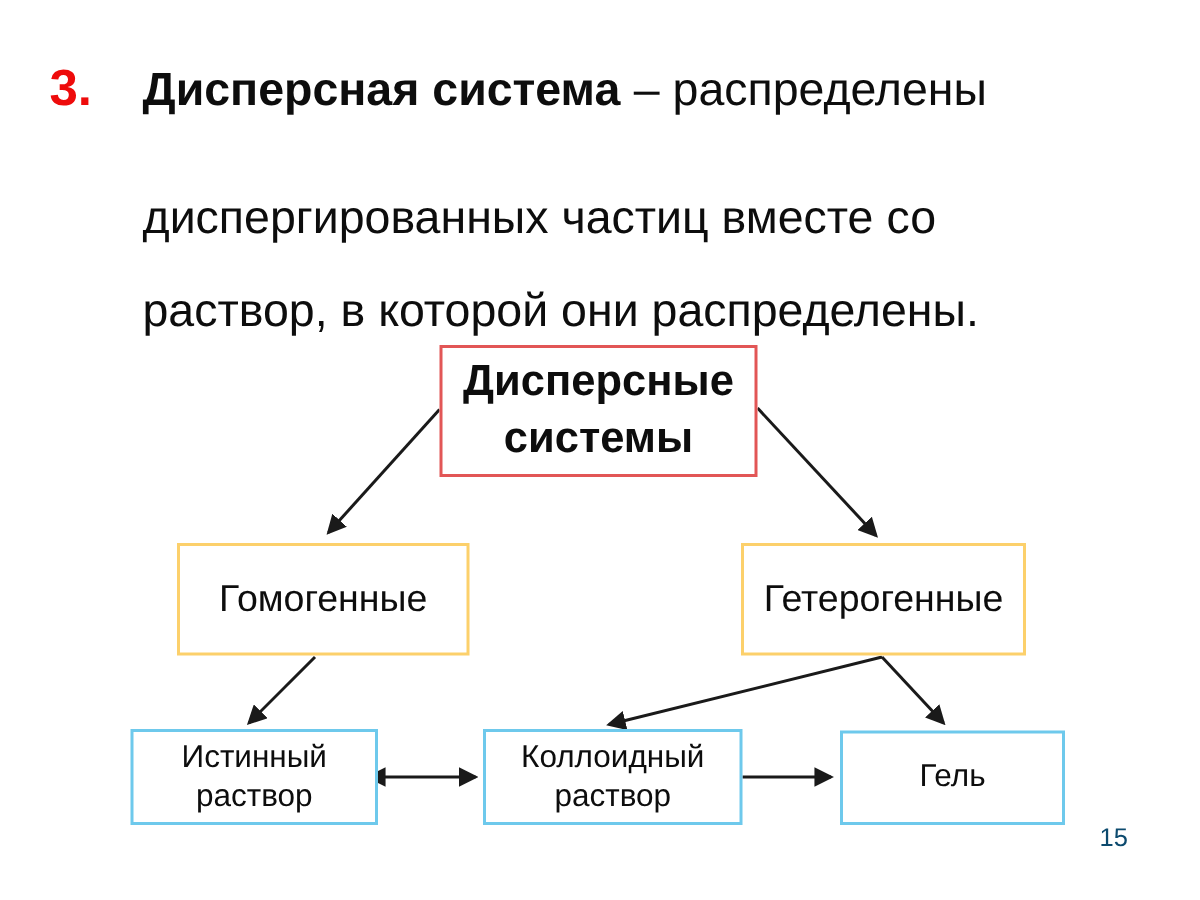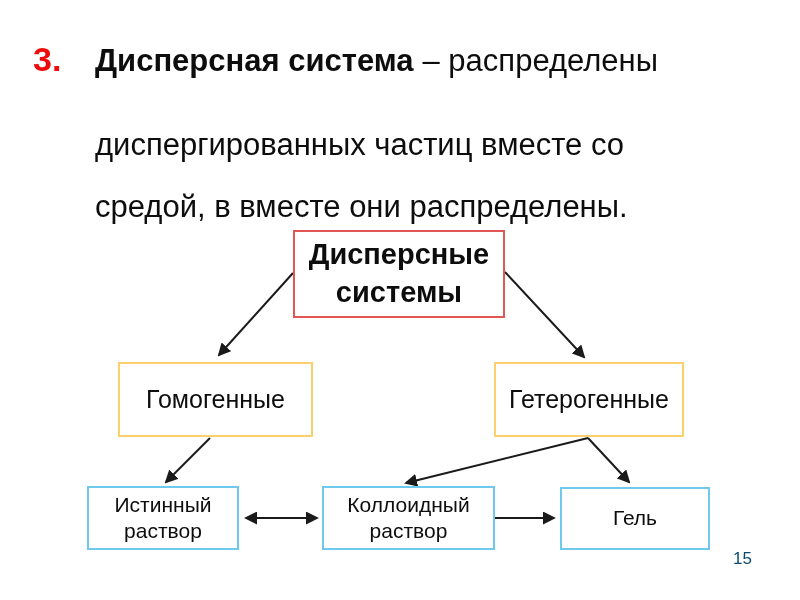--- a/index.html
+++ b/index.html
@@ -33,38 +33,38 @@
   }
   .node .box-label{white-space:pre-line;line-height:1.25;color:#0d0d0d;}
   .node.root{left:293px;top:230px;width:212px;height:88px;border:2px solid #e25656;}
   .node.root .box-label{font-weight:bold;font-size:29px;line-height:1.3;}
   .node.lvl2{border:2px solid #fcd06b;}
   .node.homo{left:118px;top:362px;width:195px;height:75px;}
   .node.hetero{left:494px;top:362px;width:190px;height:75px;}
   .node.lvl2 .box-label{font-size:25px;}
   .node.lvl3{border:2px solid #6ec9ec;}
   .node.lvl3 .box-label{font-size:21px;}
-  .node.truesol{left:87px;top:486px;width:152px;height:64px;}
+  .node.truesol{left:87px;top:486px;width:165px;height:64px;}
   .node.colloid{left:322px;top:486px;width:173px;height:64px;}
   .node.gel{left:560px;top:487px;width:150px;height:63px;}
 
   .page-num{
     position:absolute;left:720px;top:549px;width:45px;
     text-align:center;font-size:17px;color:#0c4a6e;
   }
 </style>
 </head>
 <body>
 
 <div class="slide">
 
   <div>
     <div class="t-line t1"><span class="num">3.</span><span class="term">Дисперсная система</span><span class="rest">– распределены</span></div>
     <div class="t-line t2">диспергированных частиц вместе со</div>
-    <div class="t-line t3">средой, в вместе они распределены.</div>
+    <div class="t-line t3">раствор, в которой они распределены.</div>
   </div>
 
   <svg class="arrows" viewBox="0 0 800 600" xmlns="http://www.w3.org/2000/svg">
     <defs>
       <marker id="ah" viewBox="0 0 10 10" refX="8.5" refY="5" markerWidth="6.5" markerHeight="6.5" orient="auto-start-reverse">
         <path d="M0,0 L10,5 L0,10 z" fill="#1a1a1a"></path>
       </marker>
     </defs>
     <g stroke="#1a1a1a" stroke-width="2" fill="none">
       <line x1="293" y1="273" x2="219" y2="355" marker-end="url(#ah)"></line>

